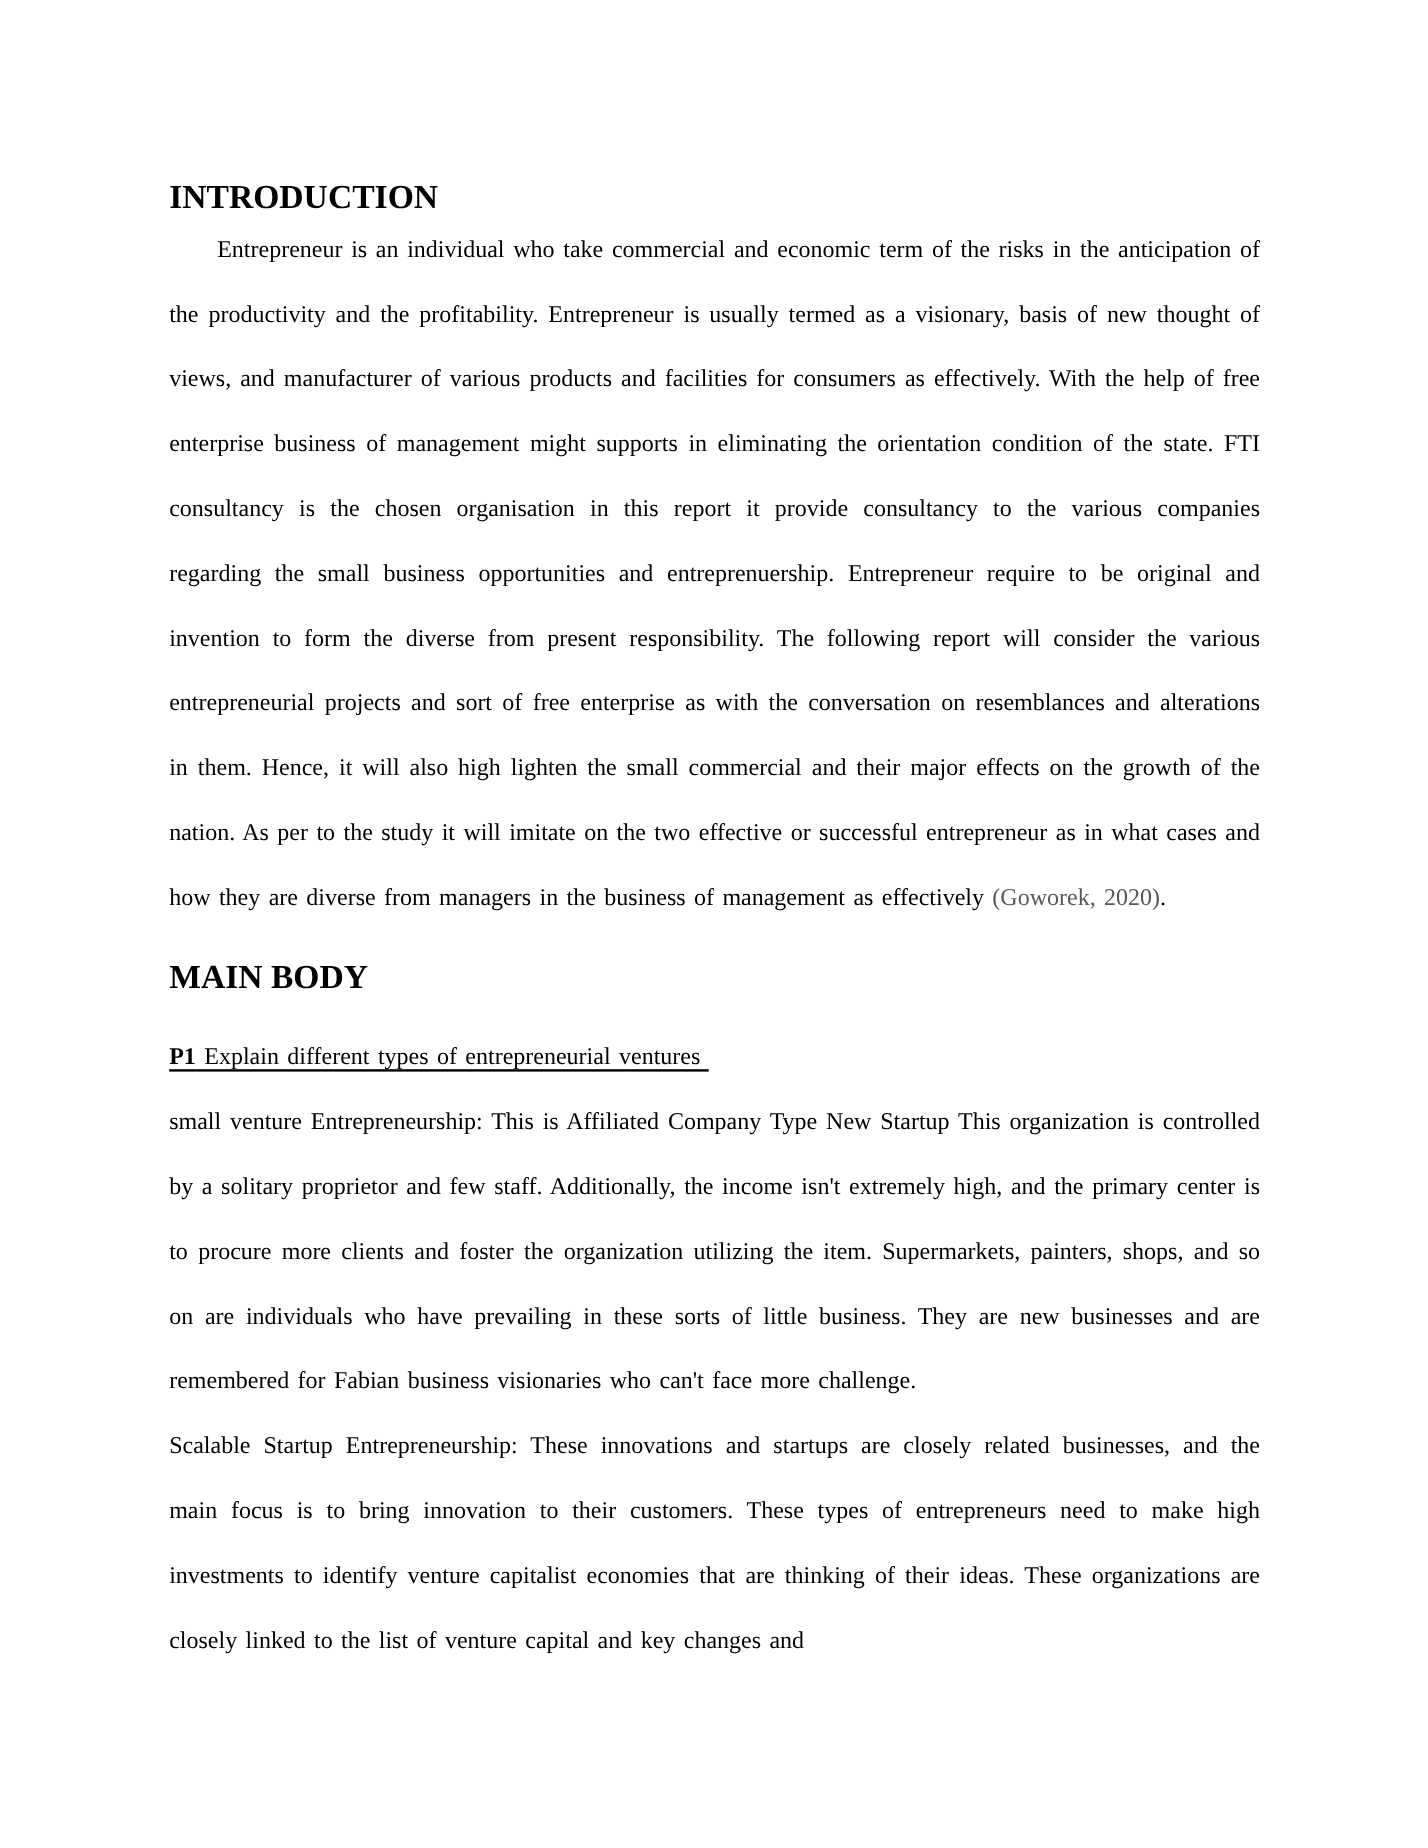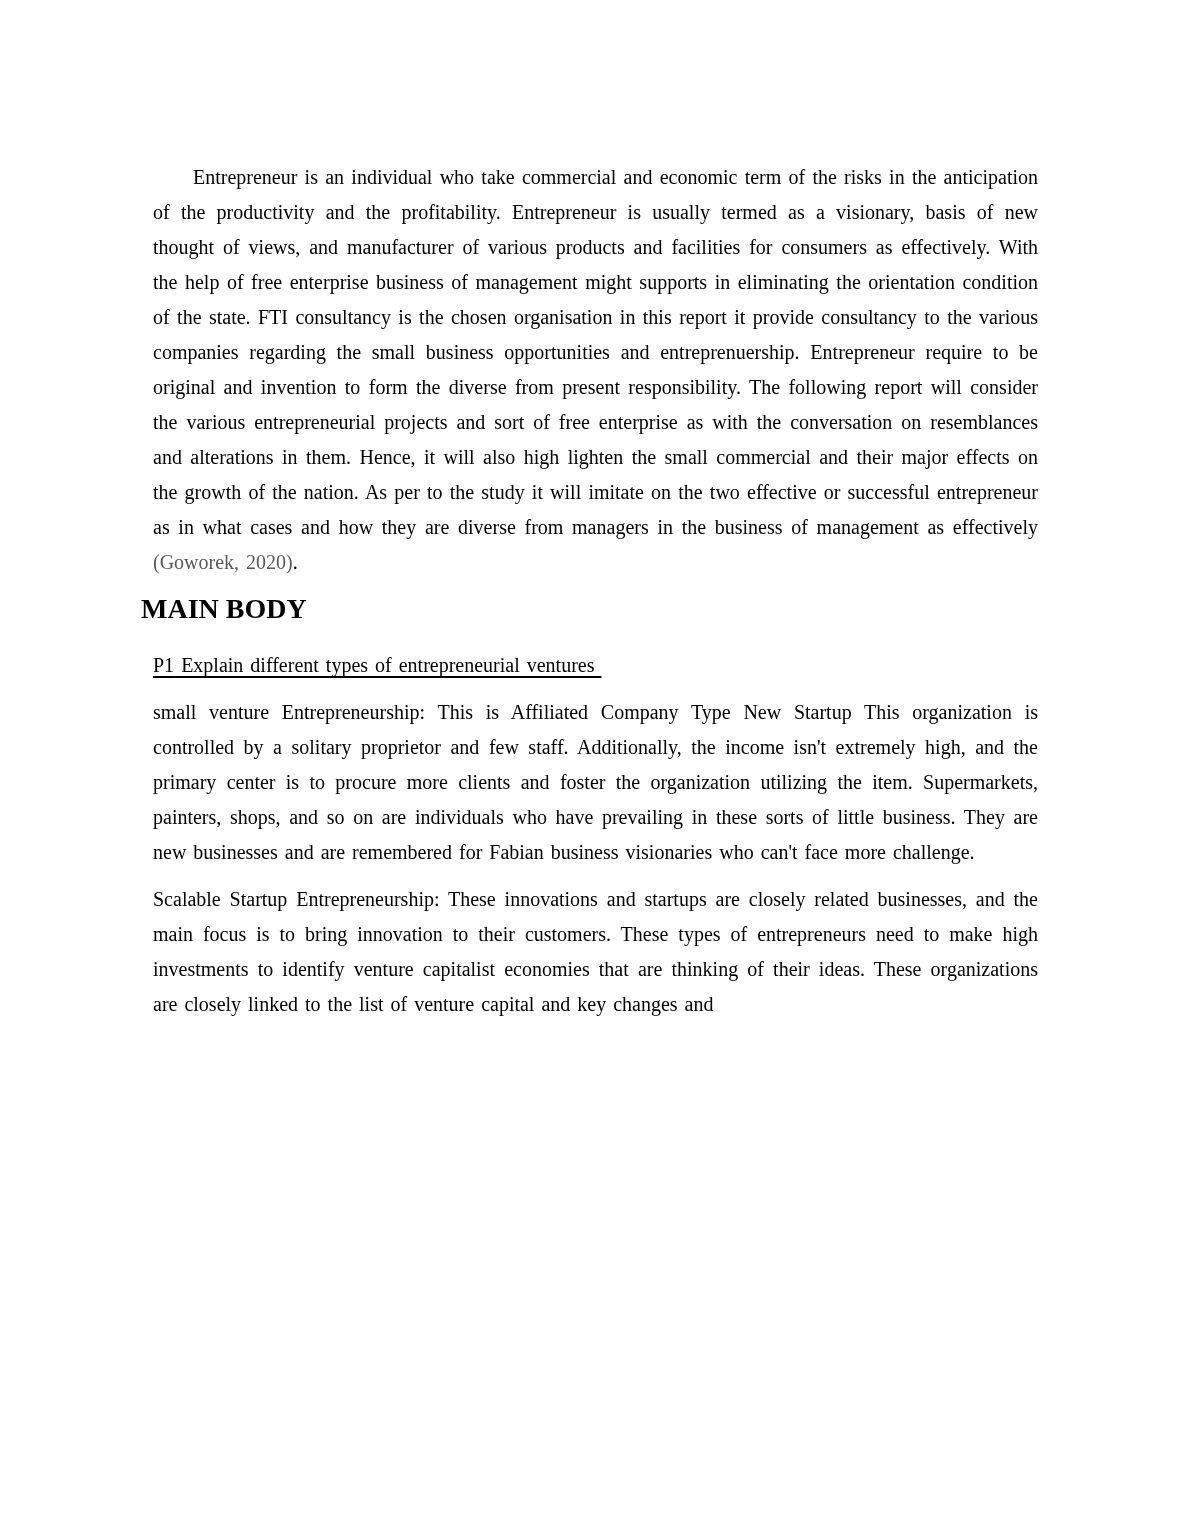--- a/index.html
+++ b/index.html
@@ -24,53 +24,54 @@
   }
   .heading {
     font-size: 28px;
     font-weight: bold;
     line-height: 33px;
     margin: 0;
     color: #000000;
     font-family: "Liberation Serif", serif;
   }
   .heading.main-body {
-    margin-top: 11px;
+    margin-top: 23px;
   }
   .para {
     font-size: 20px;
-    line-height: 35px;
-    margin: 12px;
+    line-height: 54px;
+    margin: 0;
     text-align: justify;
     word-spacing: 2px;
     color: #000000;
   }
   .para.indent {
     text-indent: 40px;
   }
   .p1-line {
     margin-top: 23px;
     text-align: left;
     text-decoration: underline;
     text-underline-offset: 4px;
     text-decoration-thickness: 1.5px;
   }
   .p1-label {
-    font-weight: normal;
+    font-weight: bold;
   }
   .citation {
     color: #595959;
   }
 </style>
 </head>
 <body>
 
 <div class="page">
   <div class="content">
 
+    <h1 class="heading">INTRODUCTION</h1>
 
     <p class="para indent"><span>Entrepreneur is an individual who take commercial and economic term of the risks in the anticipation of the productivity and the profitability. Entrepreneur is usually termed as a visionary, basis of new thought of views, and manufacturer of various products and facilities for consumers as effectively. With the help of free enterprise business of management might supports in eliminating the orientation condition of the state. FTI consultancy is the chosen organisation in this report it provide consultancy to the various companies regarding the small business opportunities and entreprenuership. Entrepreneur require to be original and invention to form the diverse from present responsibility. The following report will consider the various entrepreneurial projects and sort of free enterprise as with the conversation on resemblances and alterations in them. Hence, it will also high lighten the small commercial and their major effects on the growth of the nation. As per to the study it will imitate on the two effective or successful entrepreneur as in what cases and how they are diverse from managers in the business of management as effectively </span><span class="citation">(Goworek, 2020)</span><span>.</span></p>
 
     <h1 class="heading main-body">MAIN BODY</h1>
 
     <p class="para p1-line"><span class="p1-label">P1</span><span class="p1-title"> Explain different types of entrepreneurial ventures&nbsp;</span></p>
 
 
     <p class="para">small venture Entrepreneurship: This is Affiliated Company Type New Startup This organization is controlled by a solitary proprietor and few staff. Additionally, the income isn't extremely high, and the primary center is to procure more clients and foster the organization utilizing the item. Supermarkets, painters, shops, and so on are individuals who have prevailing in these sorts of little business. They are new businesses and are remembered for Fabian business visionaries who can't face more challenge.</p>
 

